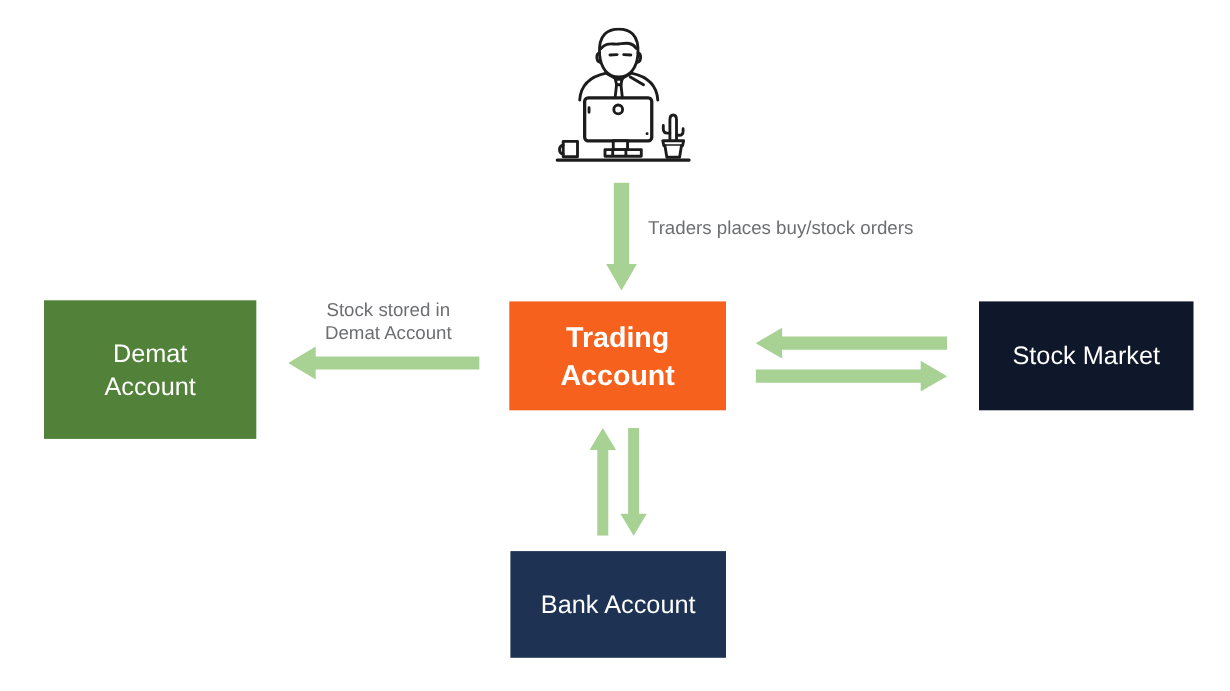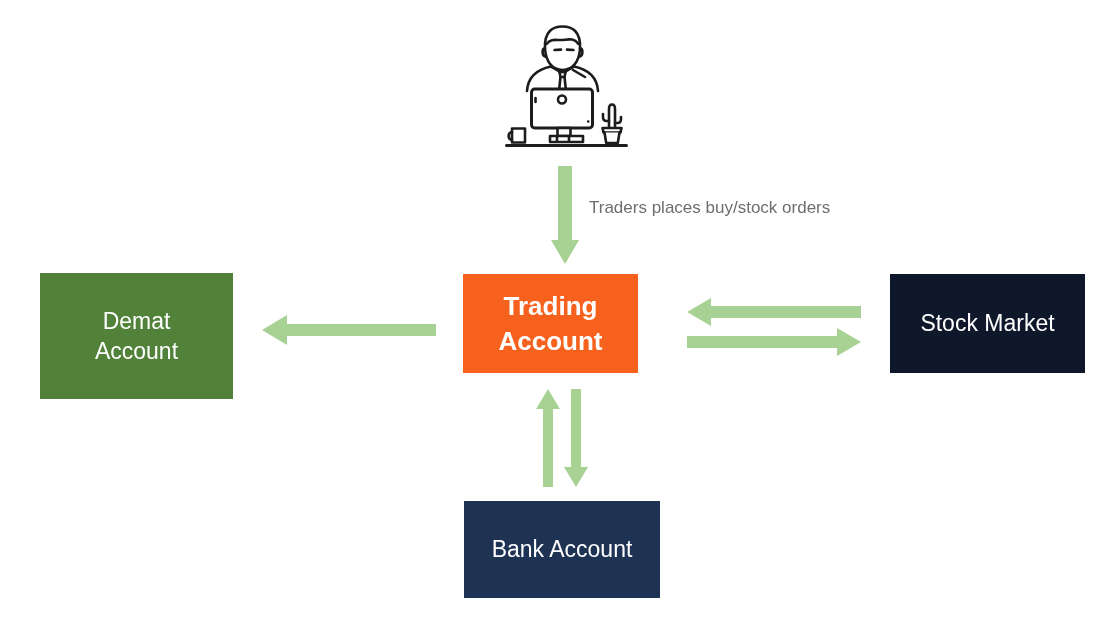--- a/index.html
+++ b/index.html
@@ -5,21 +5,21 @@
   html,body{margin:0;padding:0;background:#ffffff;}
   .canvas{
     position:relative;width:1118px;height:628px;background:#ffffff;overflow:hidden;
     font-family:"Liberation Sans","DejaVu Sans",sans-serif;
   }
   .node{
     position:absolute;display:flex;align-items:center;justify-content:center;
     text-align:center;color:#ffffff;line-height:1.32;
   }
   .node-inner{width:100%;}
-  .node.trading{left:463px;top:274px;width:175px;height:99px;font-size:26px;font-weight:600;}
+  .node.trading{left:463px;top:274px;width:197px;height:99px;font-size:26px;font-weight:600;}
   .node.demat{left:40px;top:273px;width:193px;height:126px;font-size:23px;font-weight:400;}
   .node.stock{left:890px;top:274px;width:195px;height:99px;font-size:23px;font-weight:400;}
   .node.bank{left:464px;top:501px;width:196px;height:97px;font-size:23px;font-weight:400;}
   .flow-label{
     position:absolute;color:#6d6e71;font-size:17px;line-height:21px;text-align:center;
   }
   .flow-label.left-align{text-align:left;}
   .arrow{position:absolute;display:block;}
   .icon-wrap{position:absolute;left:505px;top:25px;width:123px;height:123px;}
 </style>
@@ -86,20 +86,24 @@
   </svg>
 
   <svg class="arrow" style="left:564px;top:389px" width="24" height="98">
     <polygon points="7,0 17,0 17,78 24,78 12,98 0,78 7,78" fill="#a7d294"></polygon>
   </svg>
 
   <div class="flow-label left-align" style="left:589px;top:197px;width:260px">
     <span>Traders places buy/stock orders</span>
   </div>
 
+  <div class="flow-label" style="left:268px;top:271px;width:170px">
+    <div>Stock stored in</div>
+    <div>Demat Account</div>
+  </div>
 
   <div class="flow-label" style="left:688px;top:257px;width:175px">
   </div>
 
 
   <div class="node demat" style="background: rgb(82, 130, 58);">
     <div class="node-inner">
       <div>Demat</div>
       <div>Account</div>
     </div>

